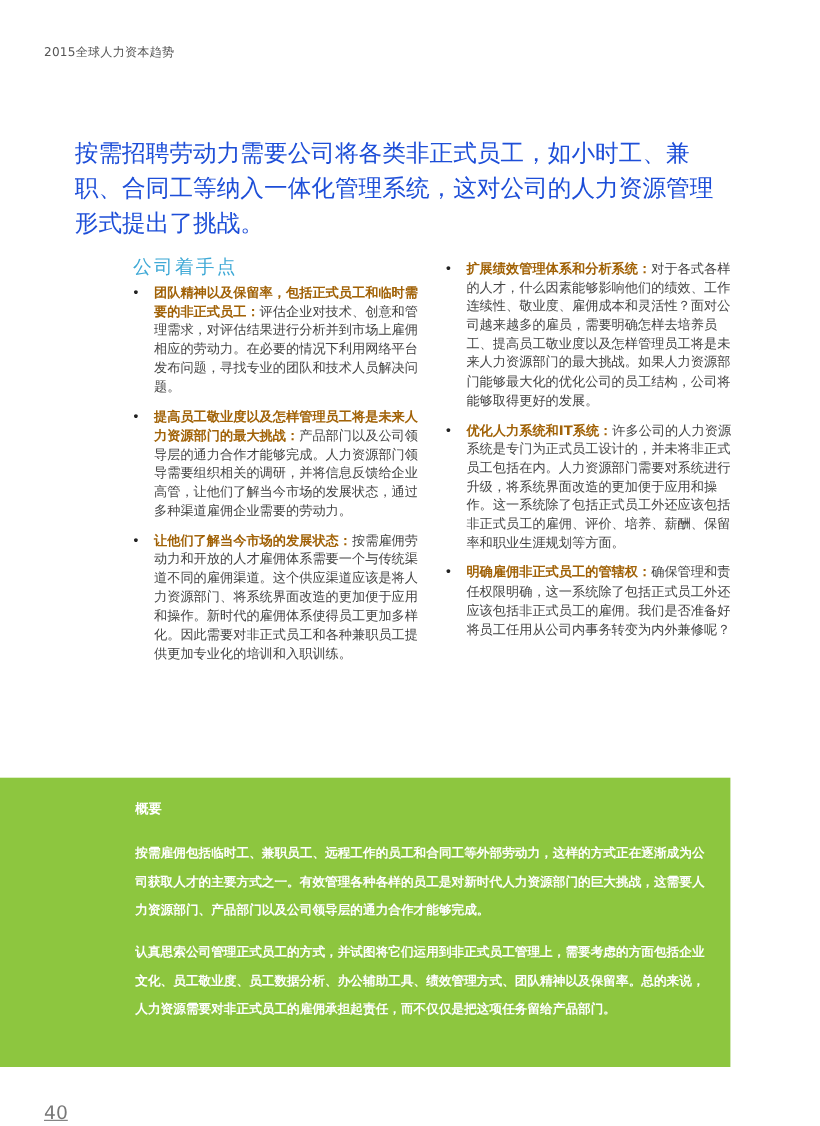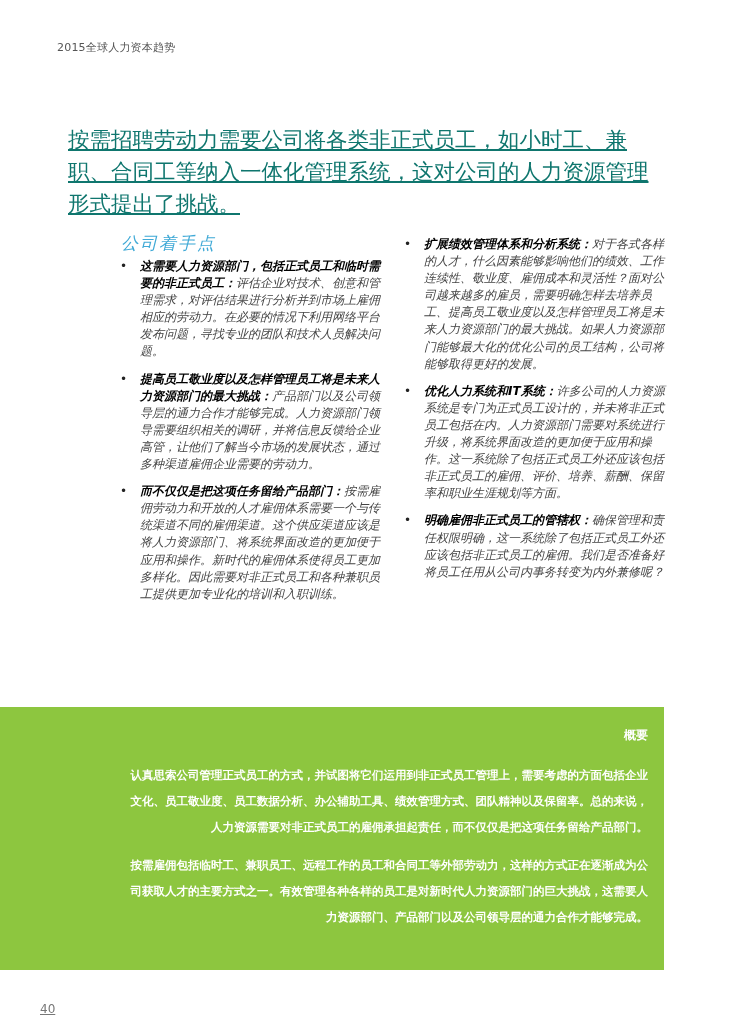--- a/index.html
+++ b/index.html
@@ -2,77 +2,75 @@
 <html><head>
 <meta charset="utf-8">
 <style>
   html, body { margin:0; padding:0; }
   body {
     width:745px; height:1024px; position:relative; overflow:hidden;
     background:#ffffff;
     font-family:"DejaVu Sans", "Liberation Sans", sans-serif;
   }
   .running-header {
-    position:absolute; left:57px; top:40px;
+    position:absolute; left:40px; top:40px;
     font-size:11px; color:#555; letter-spacing:0.2px;
   }
   .lead {
     position:absolute; left:68px; top:124px; width:600px;
-    font-size:21.5px; line-height:32px; color:#0f766e;
+    font-size:21.5px; line-height:32px; color:#1d4ed8;
     font-family:"DejaVu Sans", sans-serif;
-    text-decoration:underline;
   }
-  .col { position:absolute; font-size:12px; line-height:17.1px; color:#444;font-style:italic; }
+  .col { position:absolute; font-size:12px; line-height:17.1px; color:#444; }
   .col-left { left:118px; top:232px; width:262px; }
   .col-right { left:402px; top:236px; width:268px; }
   .sub-heading {
     font-size:17px; color:#3fa9d6; letter-spacing:2px; margin:0 0 4px 3px; line-height:22px;
   }
   ul.bullets { list-style:none; margin:0; padding:0; }
   ul.bullets li { position:relative; padding-left:22px; margin-bottom:10px; }
   ul.bullets li .dot {
     position:absolute; left:2px; top:0; font-size:12px; color:#222;
   }
-  .b { font-weight:bold; color:#000000; }
+  .b { font-weight:bold; color:#a16207; }
   .summary {
     position:absolute; left:0; top:707px; width:664px; height:263px;
     background:#8dc63f;
-    text-align:right;
   }
   .summary-inner {
     position:absolute; left:123px; top:20px; width:525px; color:#ffffff;
     font-size:11.5px; font-weight:bold;
   }
   .summary-title { font-size:12px; margin-bottom:18px; }
   .summary p { margin:0 0 12px 0; line-height:26px; }
   .page-number {
-    position:absolute; left:40px; top:1002px; font-size:12px; color:#777;text-decoration:underline;
+    position:absolute; left:40px; top:1002px; font-size:17px; color:#777;text-decoration:underline;
   }
 </style>
 </head>
 <body>
 
 <div class="running-header">2015全球人力资本趋势</div>
 
 <div class="lead">按需招聘劳动力需要公司将各类非正式员工，如小时工、兼职、合同工等纳入一体化管理系统，这对公司的人力资源管理形式提出了挑战。</div>
 
 <div class="col col-left">
   <div class="sub-heading">公司着手点</div>
   <ul class="bullets">
     <li>
       <span class="dot">•</span>
-      <span class="b">这需要人力资源部门，包括正式员工和临时需要的非正式员工：</span><span>评估企业对技术、创意和管理需求，对评估结果进行分析并到市场上雇佣相应的劳动力。在必要的情况下利用网络平台发布问题，寻找专业的团队和技术人员解决问题。</span>
+      <span class="b">团队精神以及保留率，包括正式员工和临时需要的非正式员工：</span><span>评估企业对技术、创意和管理需求，对评估结果进行分析并到市场上雇佣相应的劳动力。在必要的情况下利用网络平台发布问题，寻找专业的团队和技术人员解决问题。</span>
     </li>
     <li>
       <span class="dot">•</span>
       <span class="b">提高员工敬业度以及怎样管理员工将是未来人力资源部门的最大挑战：</span><span>产品部门以及公司领导层的通力合作才能够完成。人力资源部门领导需要组织相关的调研，并将信息反馈给企业高管，让他们了解当今市场的发展状态，通过多种渠道雇佣企业需要的劳动力。</span>
     </li>
     <li>
       <span class="dot">•</span>
-      <span class="b">而不仅仅是把这项任务留给产品部门：</span><span>按需雇佣劳动力和开放的人才雇佣体系需要一个与传统渠道不同的雇佣渠道。这个供应渠道应该是将人力资源部门、将系统界面改造的更加便于应用和操作。新时代的雇佣体系使得员工更加多样化。因此需要对非正式员工和各种兼职员工提供更加专业化的培训和入职训练。</span>
+      <span class="b">让他们了解当今市场的发展状态：</span><span>按需雇佣劳动力和开放的人才雇佣体系需要一个与传统渠道不同的雇佣渠道。这个供应渠道应该是将人力资源部门、将系统界面改造的更加便于应用和操作。新时代的雇佣体系使得员工更加多样化。因此需要对非正式员工和各种兼职员工提供更加专业化的培训和入职训练。</span>
     </li>
   </ul>
 </div>
 
 <div class="col col-right">
   <ul class="bullets">
     <li>
       <span class="dot">•</span>
       <span class="b">扩展绩效管理体系和分析系统：</span><span>对于各式各样的人才，什么因素能够影响他们的绩效、工作连续性、敬业度、雇佣成本和灵活性？面对公司越来越多的雇员，需要明确怎样去培养员工、提高员工敬业度以及怎样管理员工将是未来人力资源部门的最大挑战。如果人力资源部门能够最大化的优化公司的员工结构，公司将能够取得更好的发展。</span>
     </li>
@@ -83,18 +81,18 @@
     <li>
       <span class="dot">•</span>
       <span class="b">明确雇佣非正式员工的管辖权：</span><span>确保管理和责任权限明确，这一系统除了包括正式员工外还应该包括非正式员工的雇佣。我们是否准备好将员工任用从公司内事务转变为内外兼修呢？</span>
     </li>
   </ul>
 </div>
 
 <div class="summary">
   <div class="summary-inner">
     <div class="summary-title">概要</div>
+    <p>按需雇佣包括临时工、兼职员工、远程工作的员工和合同工等外部劳动力，这样的方式正在逐渐成为公司获取人才的主要方式之一。有效管理各种各样的员工是对新时代人力资源部门的巨大挑战，这需要人力资源部门、产品部门以及公司领导层的通力合作才能够完成。</p>
     <p>认真思索公司管理正式员工的方式，并试图将它们运用到非正式员工管理上，需要考虑的方面包括企业文化、员工敬业度、员工数据分析、办公辅助工具、绩效管理方式、团队精神以及保留率。总的来说，人力资源需要对非正式员工的雇佣承担起责任，而不仅仅是把这项任务留给产品部门。</p>
-    <p>按需雇佣包括临时工、兼职员工、远程工作的员工和合同工等外部劳动力，这样的方式正在逐渐成为公司获取人才的主要方式之一。有效管理各种各样的员工是对新时代人力资源部门的巨大挑战，这需要人力资源部门、产品部门以及公司领导层的通力合作才能够完成。</p>
   </div>
 </div>
 
 <div class="page-number">40</div>
 
 </body></html>

